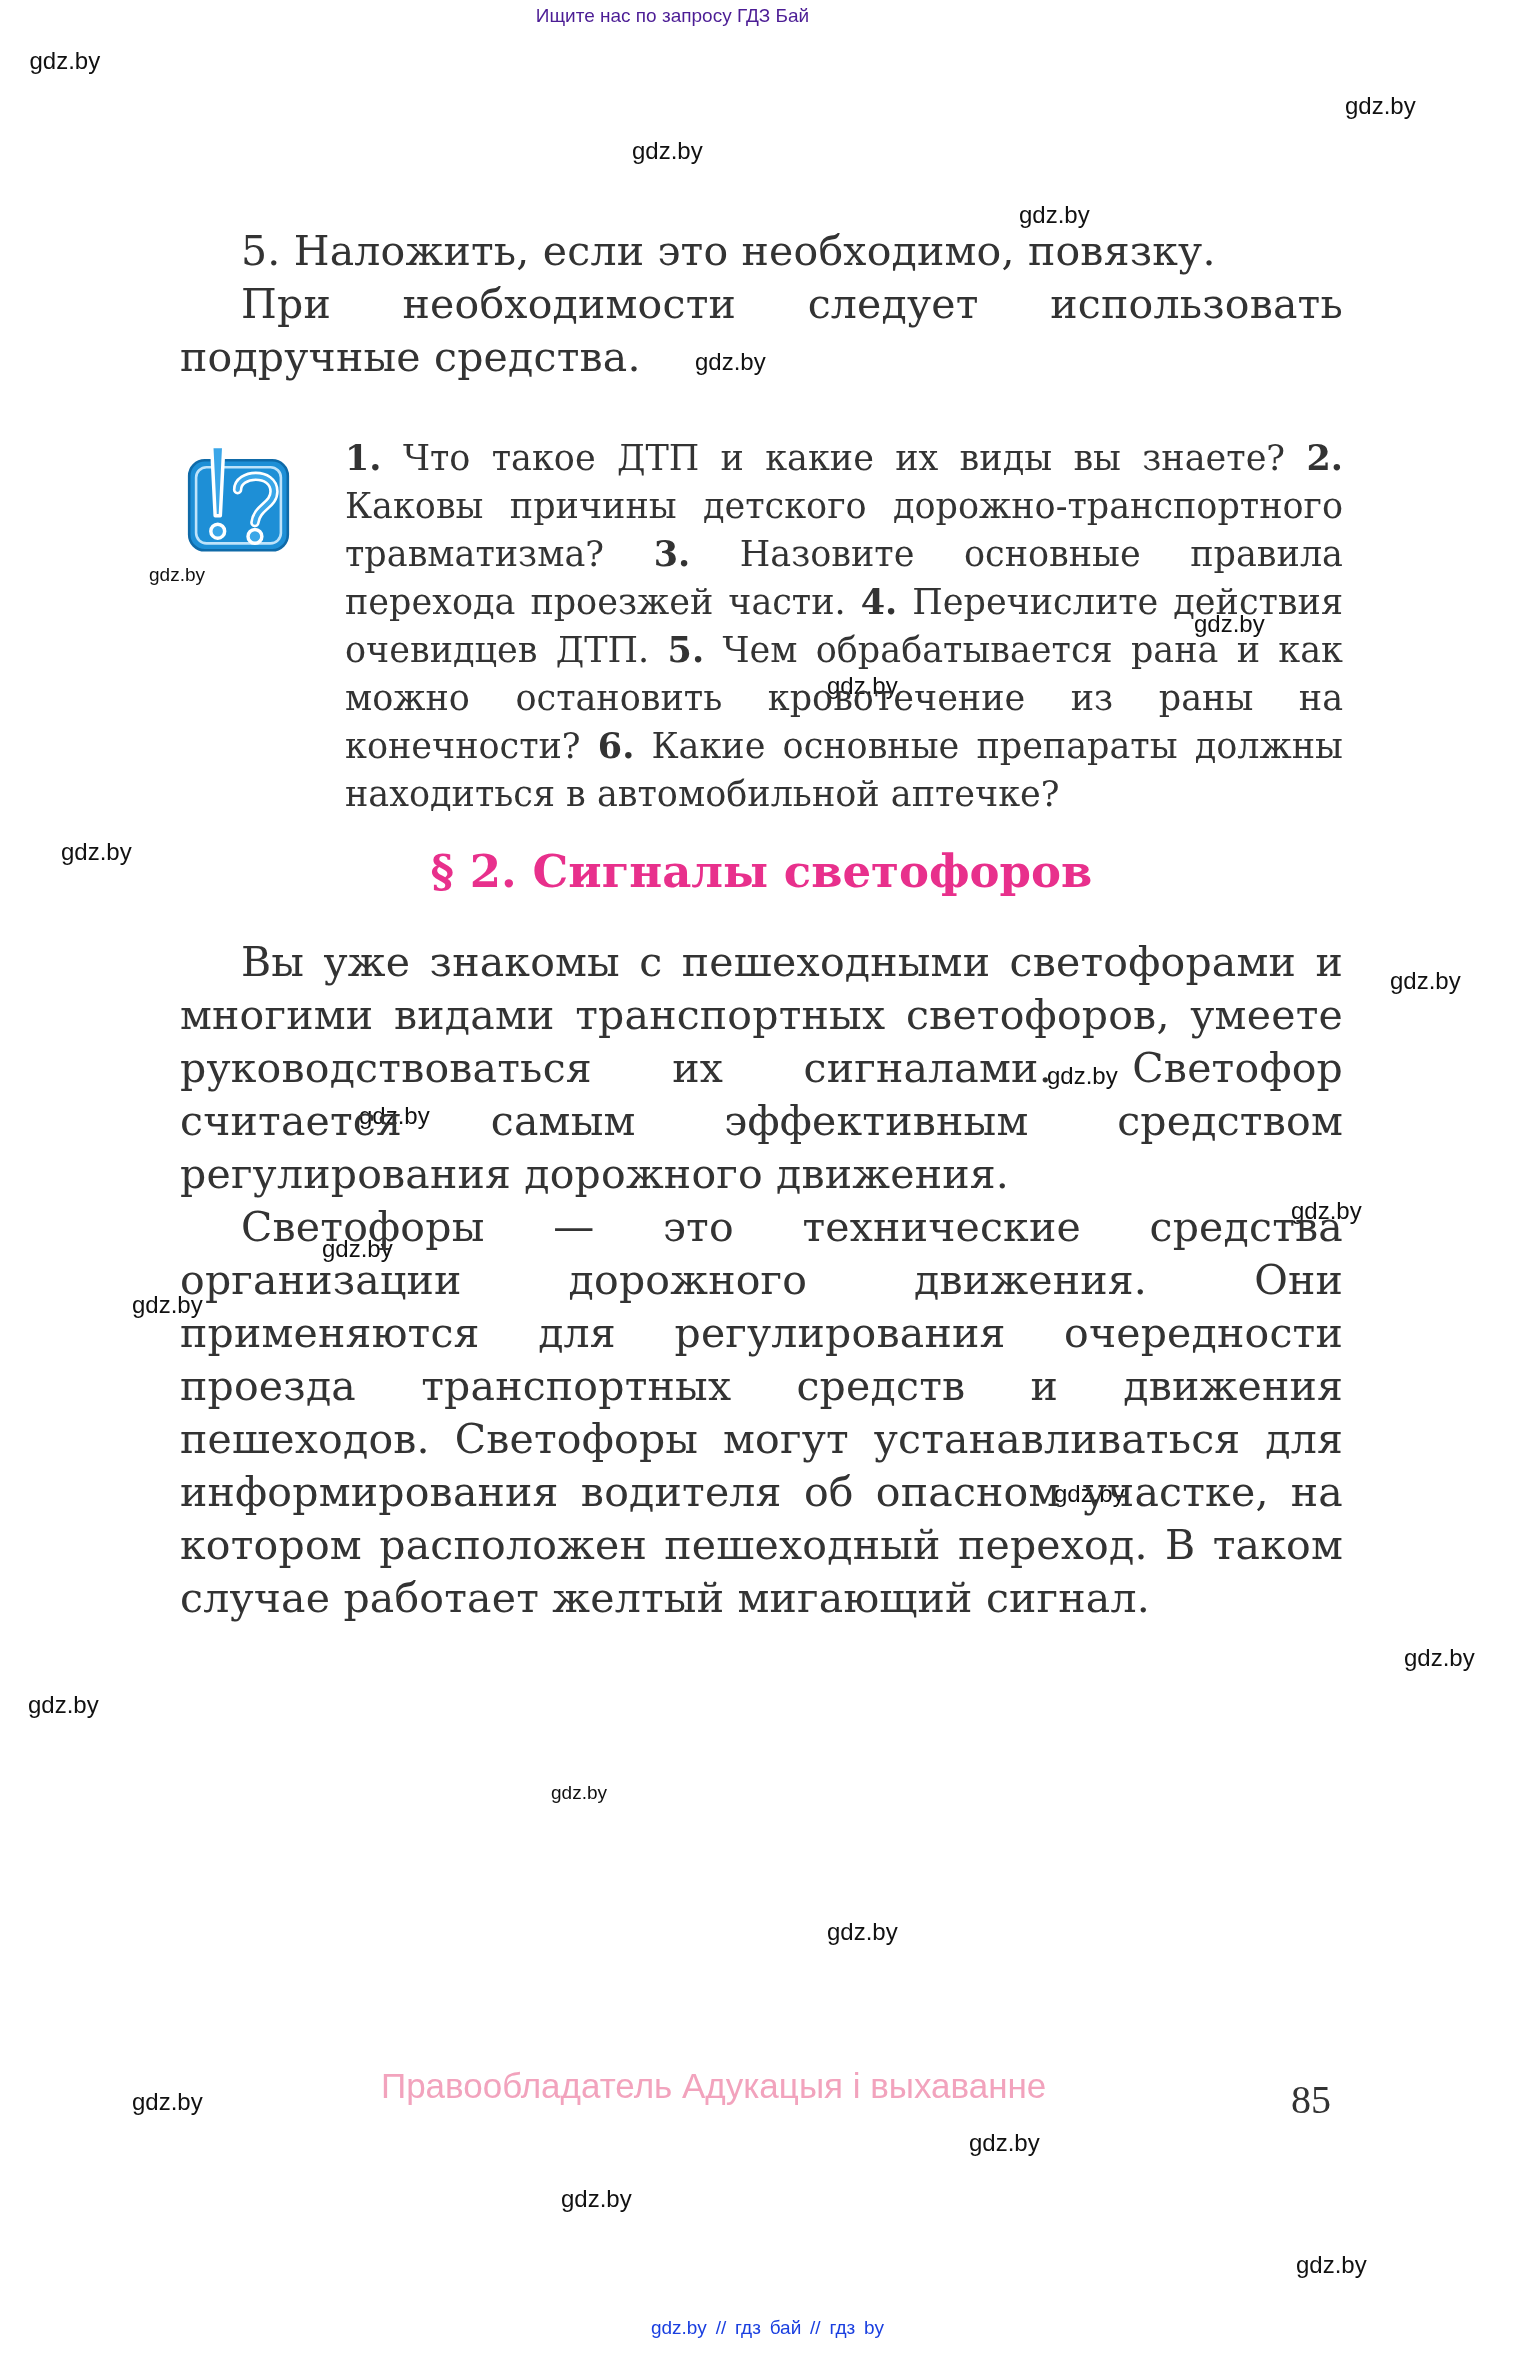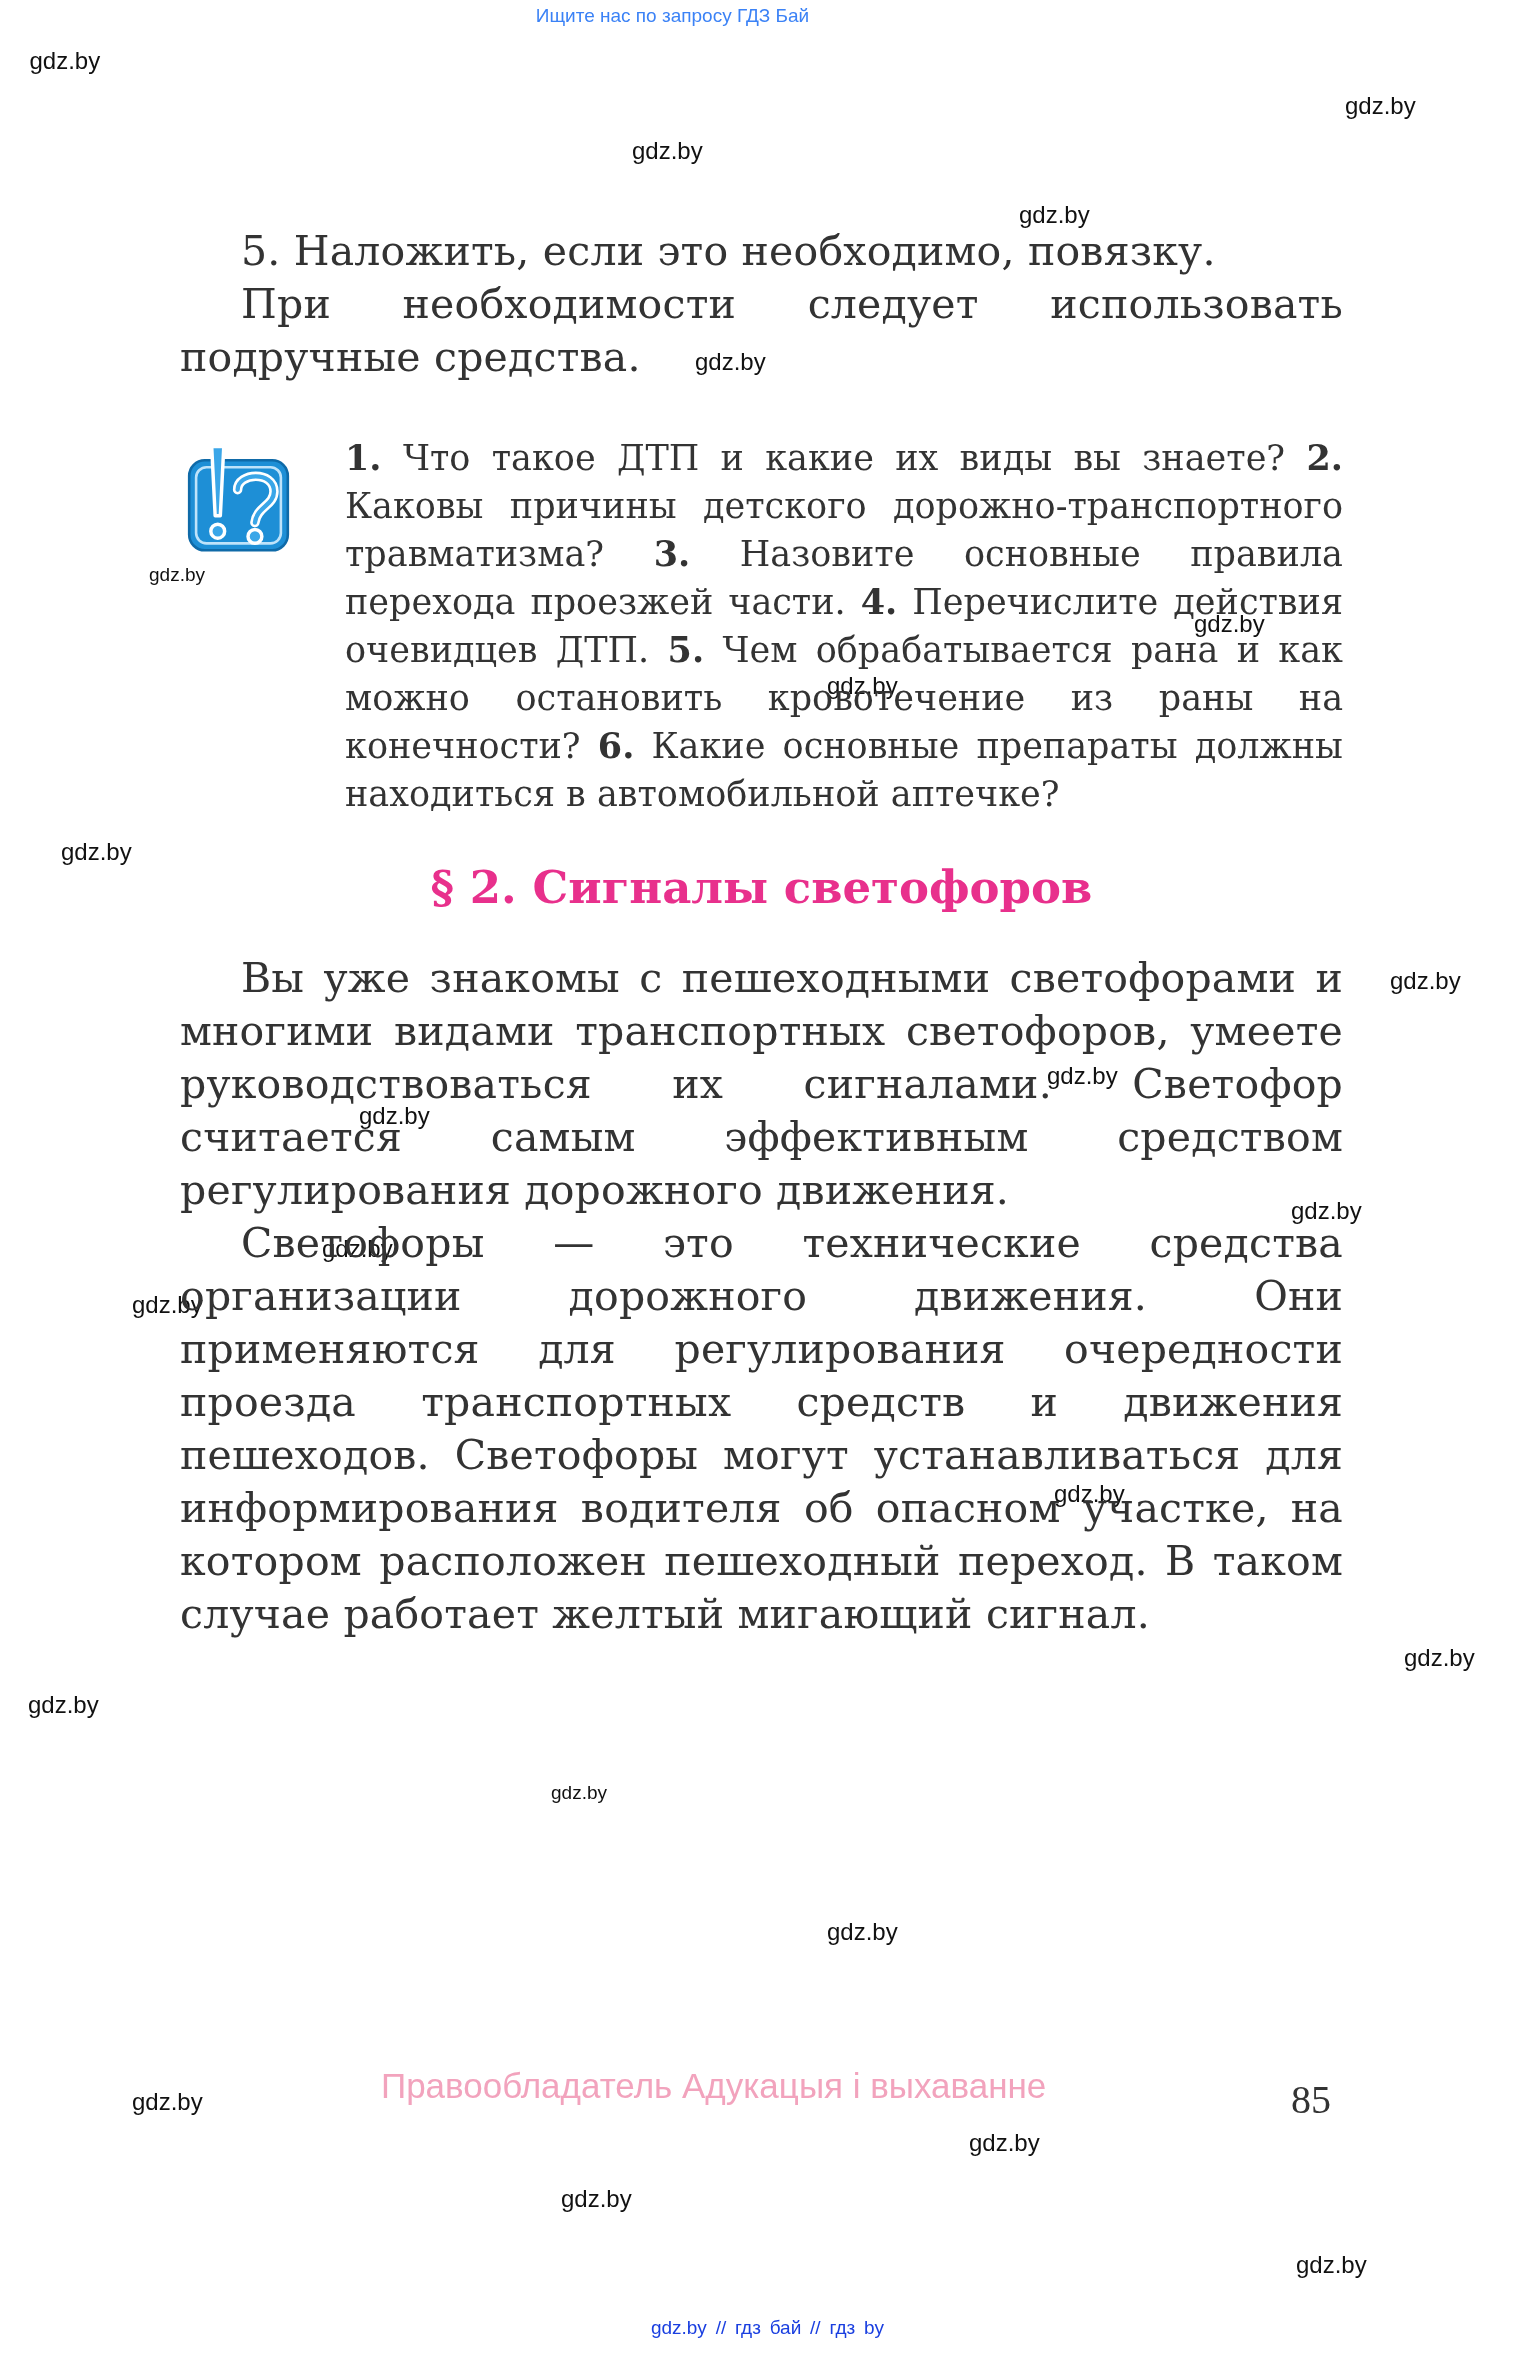--- a/index.html
+++ b/index.html
@@ -1,19 +1,19 @@
 <!DOCTYPE html>
 <html style="font-size:14px"><head>
 <meta charset="utf-8">
 <style>
   html, body { margin: 0; padding: 0; background: #ffffff; }
   body { width: 1535px; height: 2377px; position: relative; overflow: hidden; }
   .top-banner {
     position: absolute; left: 0; top: 5.2px; width: 1345px; text-align: center;
-    font-family: "Liberation Sans", sans-serif; font-size: 19px; color: #3b82f6;
+    font-family: "Liberation Sans", sans-serif; font-size: 19px; color: #4c1d95;
   }
   .footer-links {
     position: absolute; left: 0; top: 2317px; width: 1535px; text-align: center;
     font-family: "Liberation Sans", sans-serif; font-size: 19px; color: #1a3fe0;
     word-spacing: 3.5px;
   }
   .wm {
     position: absolute; font-family: "Liberation Sans", sans-serif; font-size: 24px;
     color: #111; white-space: nowrap; line-height: 1;
   }
@@ -32,21 +32,21 @@
   }
   .qtext {
     position: absolute; left: 165px; top: 0; width: 998px;
     font-size: 35px; line-height: 48px; text-align: justify; margin: 0;
   }
   .qtext b { font-weight: bold; }
   .heading {
     text-align: center; color: #e8308c; font-weight: bold; font-size: 45px;
     margin: 0; line-height: 61px; padding-left: 260px; padding-right: 0;
   }
-  .heading-wrap { margin-top: 16px; height: 95px; }
+  .heading-wrap { margin-top: 0px; height: 95px; }
   .rights {
     position: absolute; left: 381px; top: 2066px; font-family: "Liberation Sans", sans-serif;
     font-size: 35px; color: #f2a3bd; white-space: nowrap;
   }
   .pagenum {
     position: absolute; left: 1291px; top: 2060px; font-family: Liberation Serif, serif;
     font-size: 40px; color: #333; margin-top: 16px;
   }
 </style>
 </head>

